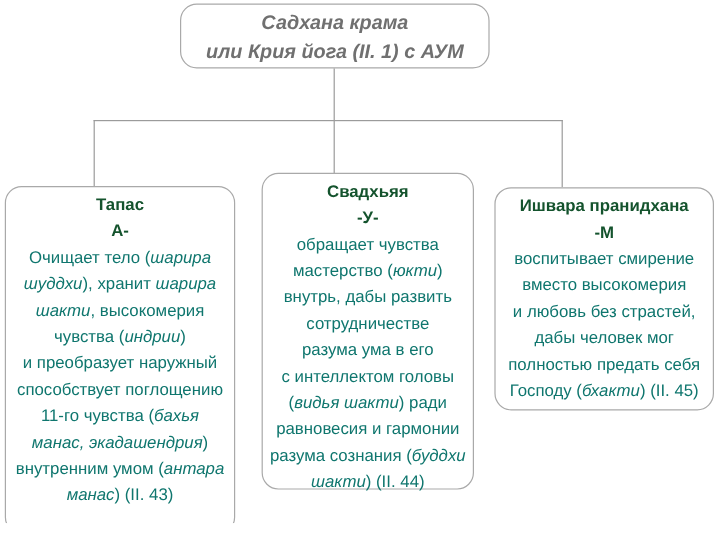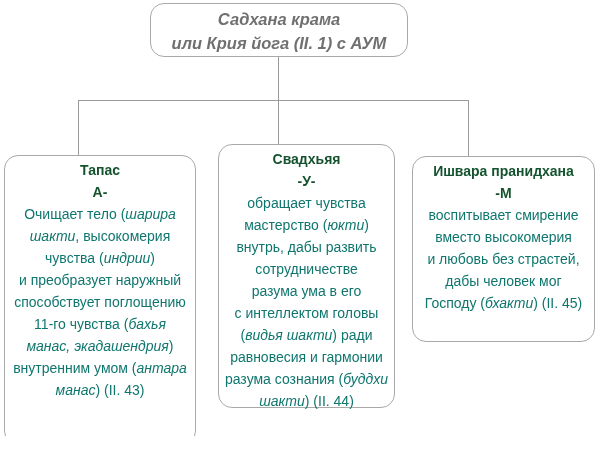--- a/index.html
+++ b/index.html
@@ -64,20 +64,21 @@
   <div class="vline drop-l"></div>
   <div class="vline drop-r"></div>
 
   <div class="box branch-box branch-0">
     <div class="hdr">
         <div class="line">Тапас</div>
         <div class="line">А-</div>
       </div>
     <div class="body">
         <div class="line"><span>Очищает тело (</span><span class="it">шарира</span></div>
+        <div class="line"><span class="it">шуддхи</span><span>), хранит </span><span class="it">шарира</span></div>
         <div class="line"><span class="it">шакти</span><span>, высокомерия</span></div>
         <div class="line"><span>чувства (</span><span class="it">индрии</span><span>)</span></div>
         <div class="line"><span>и преобразует наружный</span></div>
         <div class="line"><span>способствует поглощению</span></div>
         <div class="line"><span>11-го чувства (</span><span class="it">бахья</span></div>
         <div class="line"><span class="it">манас, экадашендрия</span><span>)</span></div>
         <div class="line"><span>внутренним умом (</span><span class="it">антара</span></div>
         <div class="line"><span class="it">манас</span><span>) (II. 43)</span></div>
       </div>
   </div>
@@ -104,17 +105,18 @@
   <div class="box branch-box branch-2">
     <div class="hdr">
         <div class="line">Ишвара пранидхана</div>
         <div class="line">-М</div>
       </div>
     <div class="body">
         <div class="line"><span>воспитывает смирение</span></div>
         <div class="line"><span>вместо высокомерия</span></div>
         <div class="line"><span>и любовь без страстей,</span></div>
         <div class="line"><span>дабы человек мог</span></div>
+        <div class="line"><span>полностью предать себя</span></div>
         <div class="line"><span>Господу (</span><span class="it">бхакти</span><span>) (II. 45)</span></div>
       </div>
   </div>
 
 </div>
 
 </body></html>

